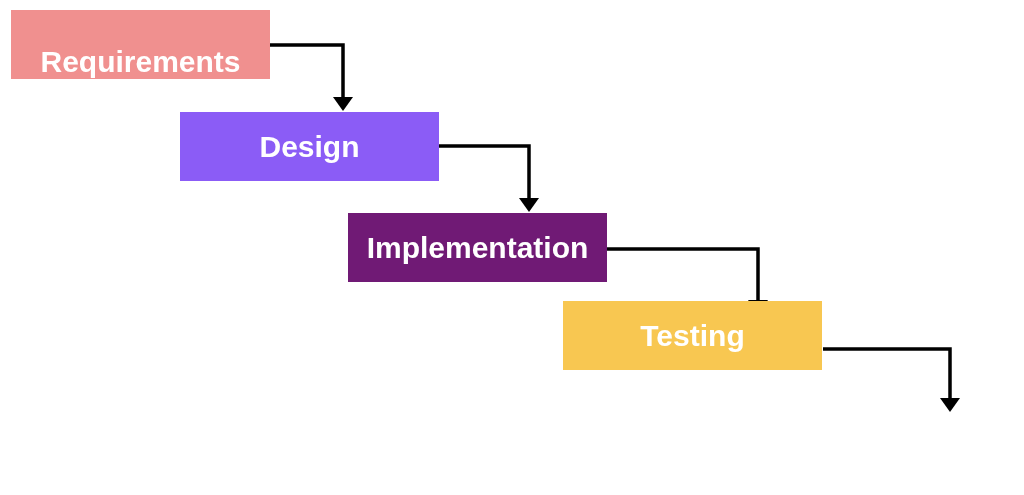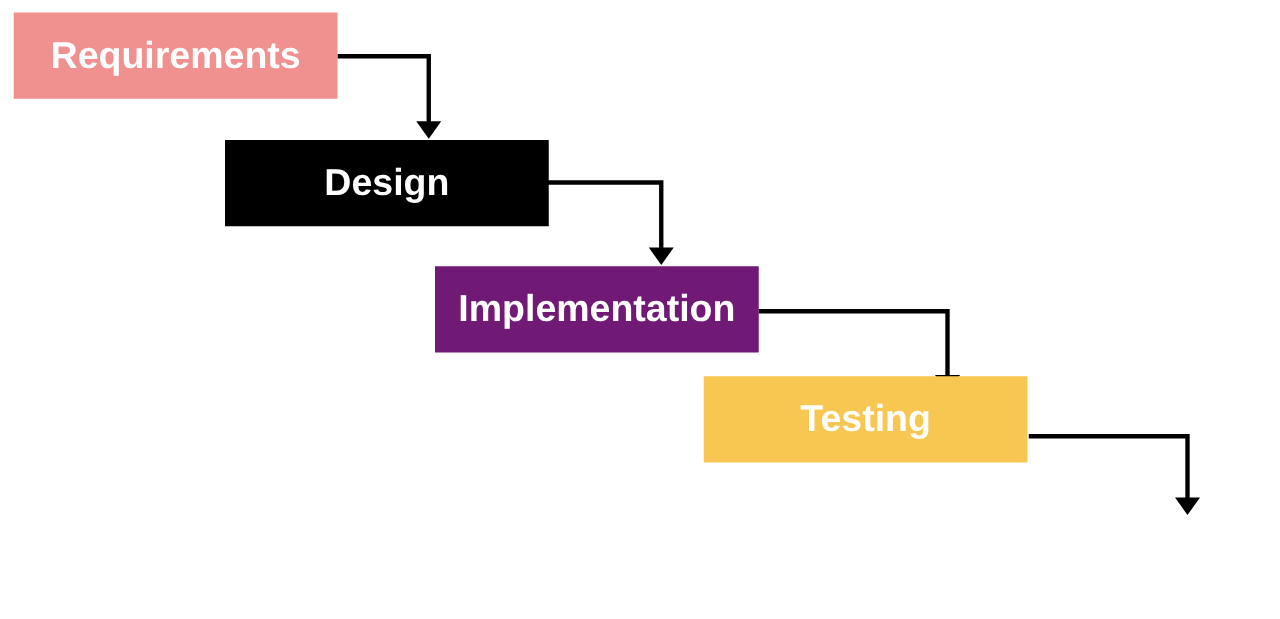--- a/index.html
+++ b/index.html
@@ -31,21 +31,21 @@
     align-items: center;
     justify-content: center;
   }
   .stage-box span {
     color: #ffffff;
     font-size: 30px;
     font-weight: bold;
     letter-spacing: 0px;
     white-space: nowrap;
   }
-  .pos-1 { left: 11px;  top: 10px;  }
+  .pos-1 { left: 11px;  top: 10px; align-items: flex-end;  }
   .pos-2 { left: 180px; top: 112px; }
   .pos-3 { left: 348px; top: 213px; }
   .pos-4 { left: 563px; top: 301px; }
   .pos-5 { left: 755px; top: 415px; }
 </style>
 </head>
 <body>
 
 <div class="canvas">
 
@@ -65,21 +65,21 @@
     <g>
       <path d="M823,349 H950 V400" fill="none" stroke-width="3.5" stroke="#000000"></path>
       <polygon points="940,398 960,398 950,412" fill="#000000"></polygon>
     </g>
   </svg>
 
   <div class="stage-box pos-1" style="background-color: rgb(240, 144, 143);">
     <span>Requirements</span>
   </div>
 
-  <div class="stage-box pos-2" style="background-color: #000000;">
+  <div class="stage-box pos-2" style="background-color: #8b5cf6;">
     <span>Design</span>
   </div>
 
   <div class="stage-box pos-3" style="background-color: #701a75;">
     <span>Implementation</span>
   </div>
 
   <div class="stage-box pos-4" style="background-color: rgb(248, 199, 81);">
     <span>Testing</span>
   </div>

